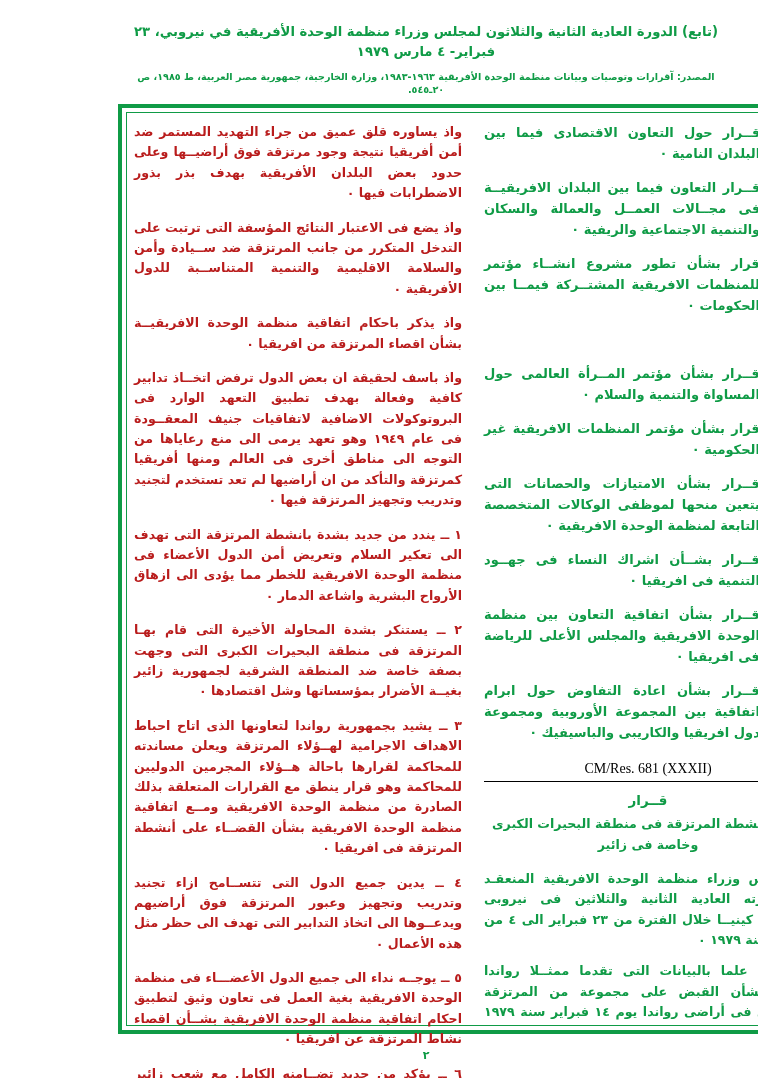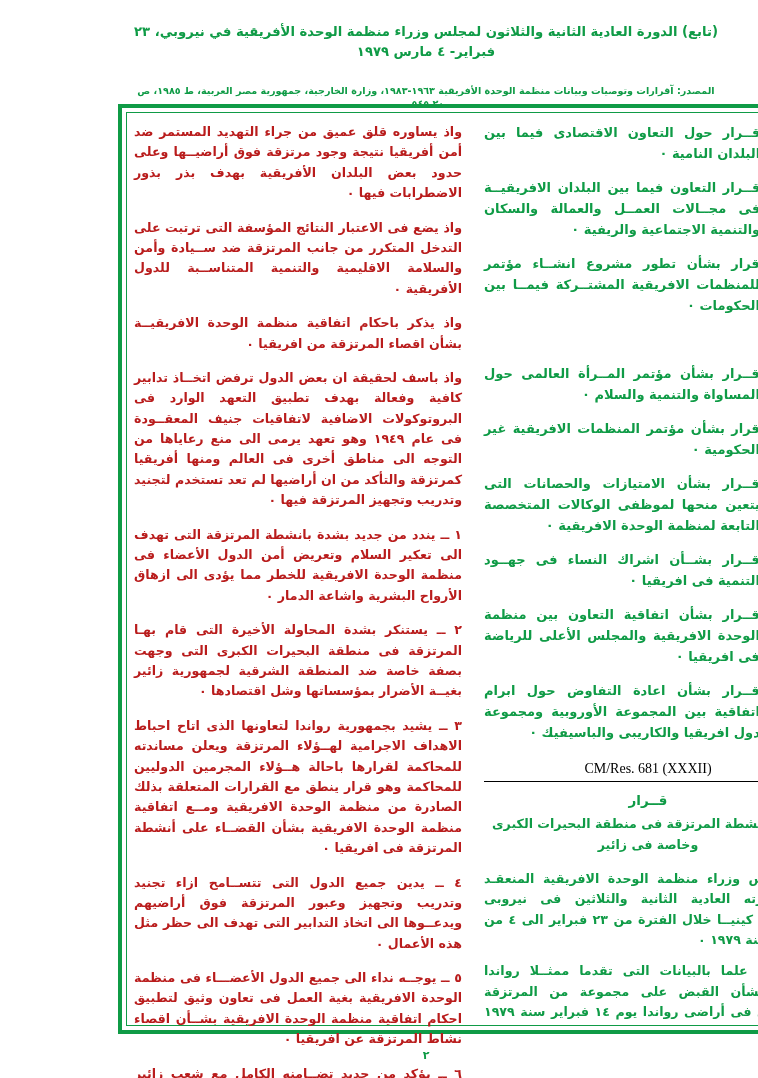--- a/index.html
+++ b/index.html
@@ -29,21 +29,21 @@
   }
   .header-title {
     color: #0f9b46;
     font-size: 13.2px;
     font-weight: bold;
     line-height: 1.5;
     letter-spacing: 0px;
     direction: rtl;
   }
   .header-source {
-    margin-top: 22px;
+    margin-top: 8px;
     color: #0f9b46;
     font-size: 9.6px;
     font-weight: bold;
     line-height: 1.4;
     direction: rtl;
   }
 
   
   .frame {
     position: absolute;

